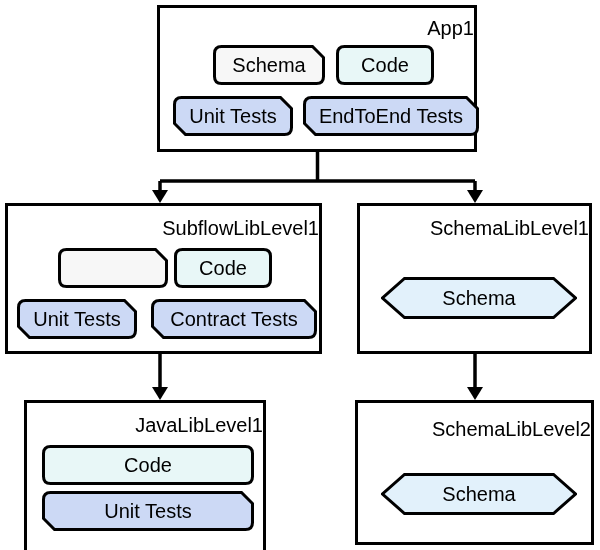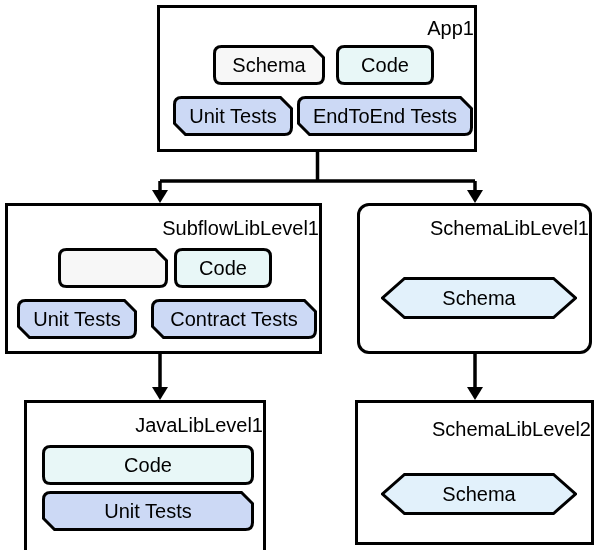--- a/index.html
+++ b/index.html
@@ -121,21 +121,21 @@
         </div>
         <div class="shape" style="left: 13px; top: 88px; width: 120px; height: 40px;">
           <svg class="shape-svg" viewBox="0 0 120 40" preserveAspectRatio="none">
             <path d="M 8.5 1.5 L 107.5 1.5 L 118.5 12.5
             L 118.5 31.5 Q 118.5 38.5 111.5 38.5
             L 12.5 38.5 L 1.5 27.5
             L 1.5 8.5 Q 1.5 1.5 8.5 1.5 Z" fill="#ccd9f5" stroke="#000000" stroke-width="3" stroke-linejoin="miter"></path>
           </svg>
           <span class="shape-label">Unit Tests</span>
         </div>
-        <div class="shape" style="left: 137px; top: 88px; width: 176px; height: 40px;">
+        <div class="shape" style="left: 143px; top: 88px; width: 176px; height: 40px;">
           <svg class="shape-svg" viewBox="0 0 176 40" preserveAspectRatio="none">
             <path d="M 8.5 1.5 L 163.5 1.5 L 174.5 12.5
             L 174.5 31.5 Q 174.5 38.5 167.5 38.5
             L 12.5 38.5 L 1.5 27.5
             L 1.5 8.5 Q 1.5 1.5 8.5 1.5 Z" fill="#ccd9f5" stroke="#000000" stroke-width="3" stroke-linejoin="miter"></path>
           </svg>
           <span class="shape-label">EndToEnd Tests</span>
         </div>
       </div>
       <div class="module" style="left: 5px; top: 203px; width: 317px; height: 151px;">
@@ -169,21 +169,21 @@
         <div class="shape" style="left: 143px; top: 93px; width: 166px; height: 40px;">
           <svg class="shape-svg" viewBox="0 0 166 40" preserveAspectRatio="none">
             <path d="M 8.5 1.5 L 153.5 1.5 L 164.5 12.5
             L 164.5 31.5 Q 164.5 38.5 157.5 38.5
             L 12.5 38.5 L 1.5 27.5
             L 1.5 8.5 Q 1.5 1.5 8.5 1.5 Z" fill="#ccd9f5" stroke="#000000" stroke-width="3" stroke-linejoin="miter"></path>
           </svg>
           <span class="shape-label">Contract Tests</span>
         </div>
       </div>
-      <div class="module" style="left: 357px; top: 203px; width: 235px; height: 151px; border-radius: 12px;">
+      <div class="module" style="left: 357px; top: 203px; width: 235px; height: 151px;">
         <div class="module-title" style="top: 12px;">SchemaLibLevel1</div>
         <div class="shape" style="left: 21px; top: 71px; width: 196px; height: 42px;">
           <svg class="shape-svg" viewBox="0 0 196 42" preserveAspectRatio="none">
             <path d="M 23.5 1.5 L 172.5 1.5 L 194.5 21 L 172.5 40.5
             L 23.5 40.5 L 1.5 21 Z" fill="#e2f1fb" stroke="#000000" stroke-width="3" stroke-linejoin="miter"></path>
           </svg>
           <span class="shape-label">Schema</span>
         </div>
       </div>
       <div class="module" style="left: 24px; top: 400px; width: 242px; height: 183px;">

